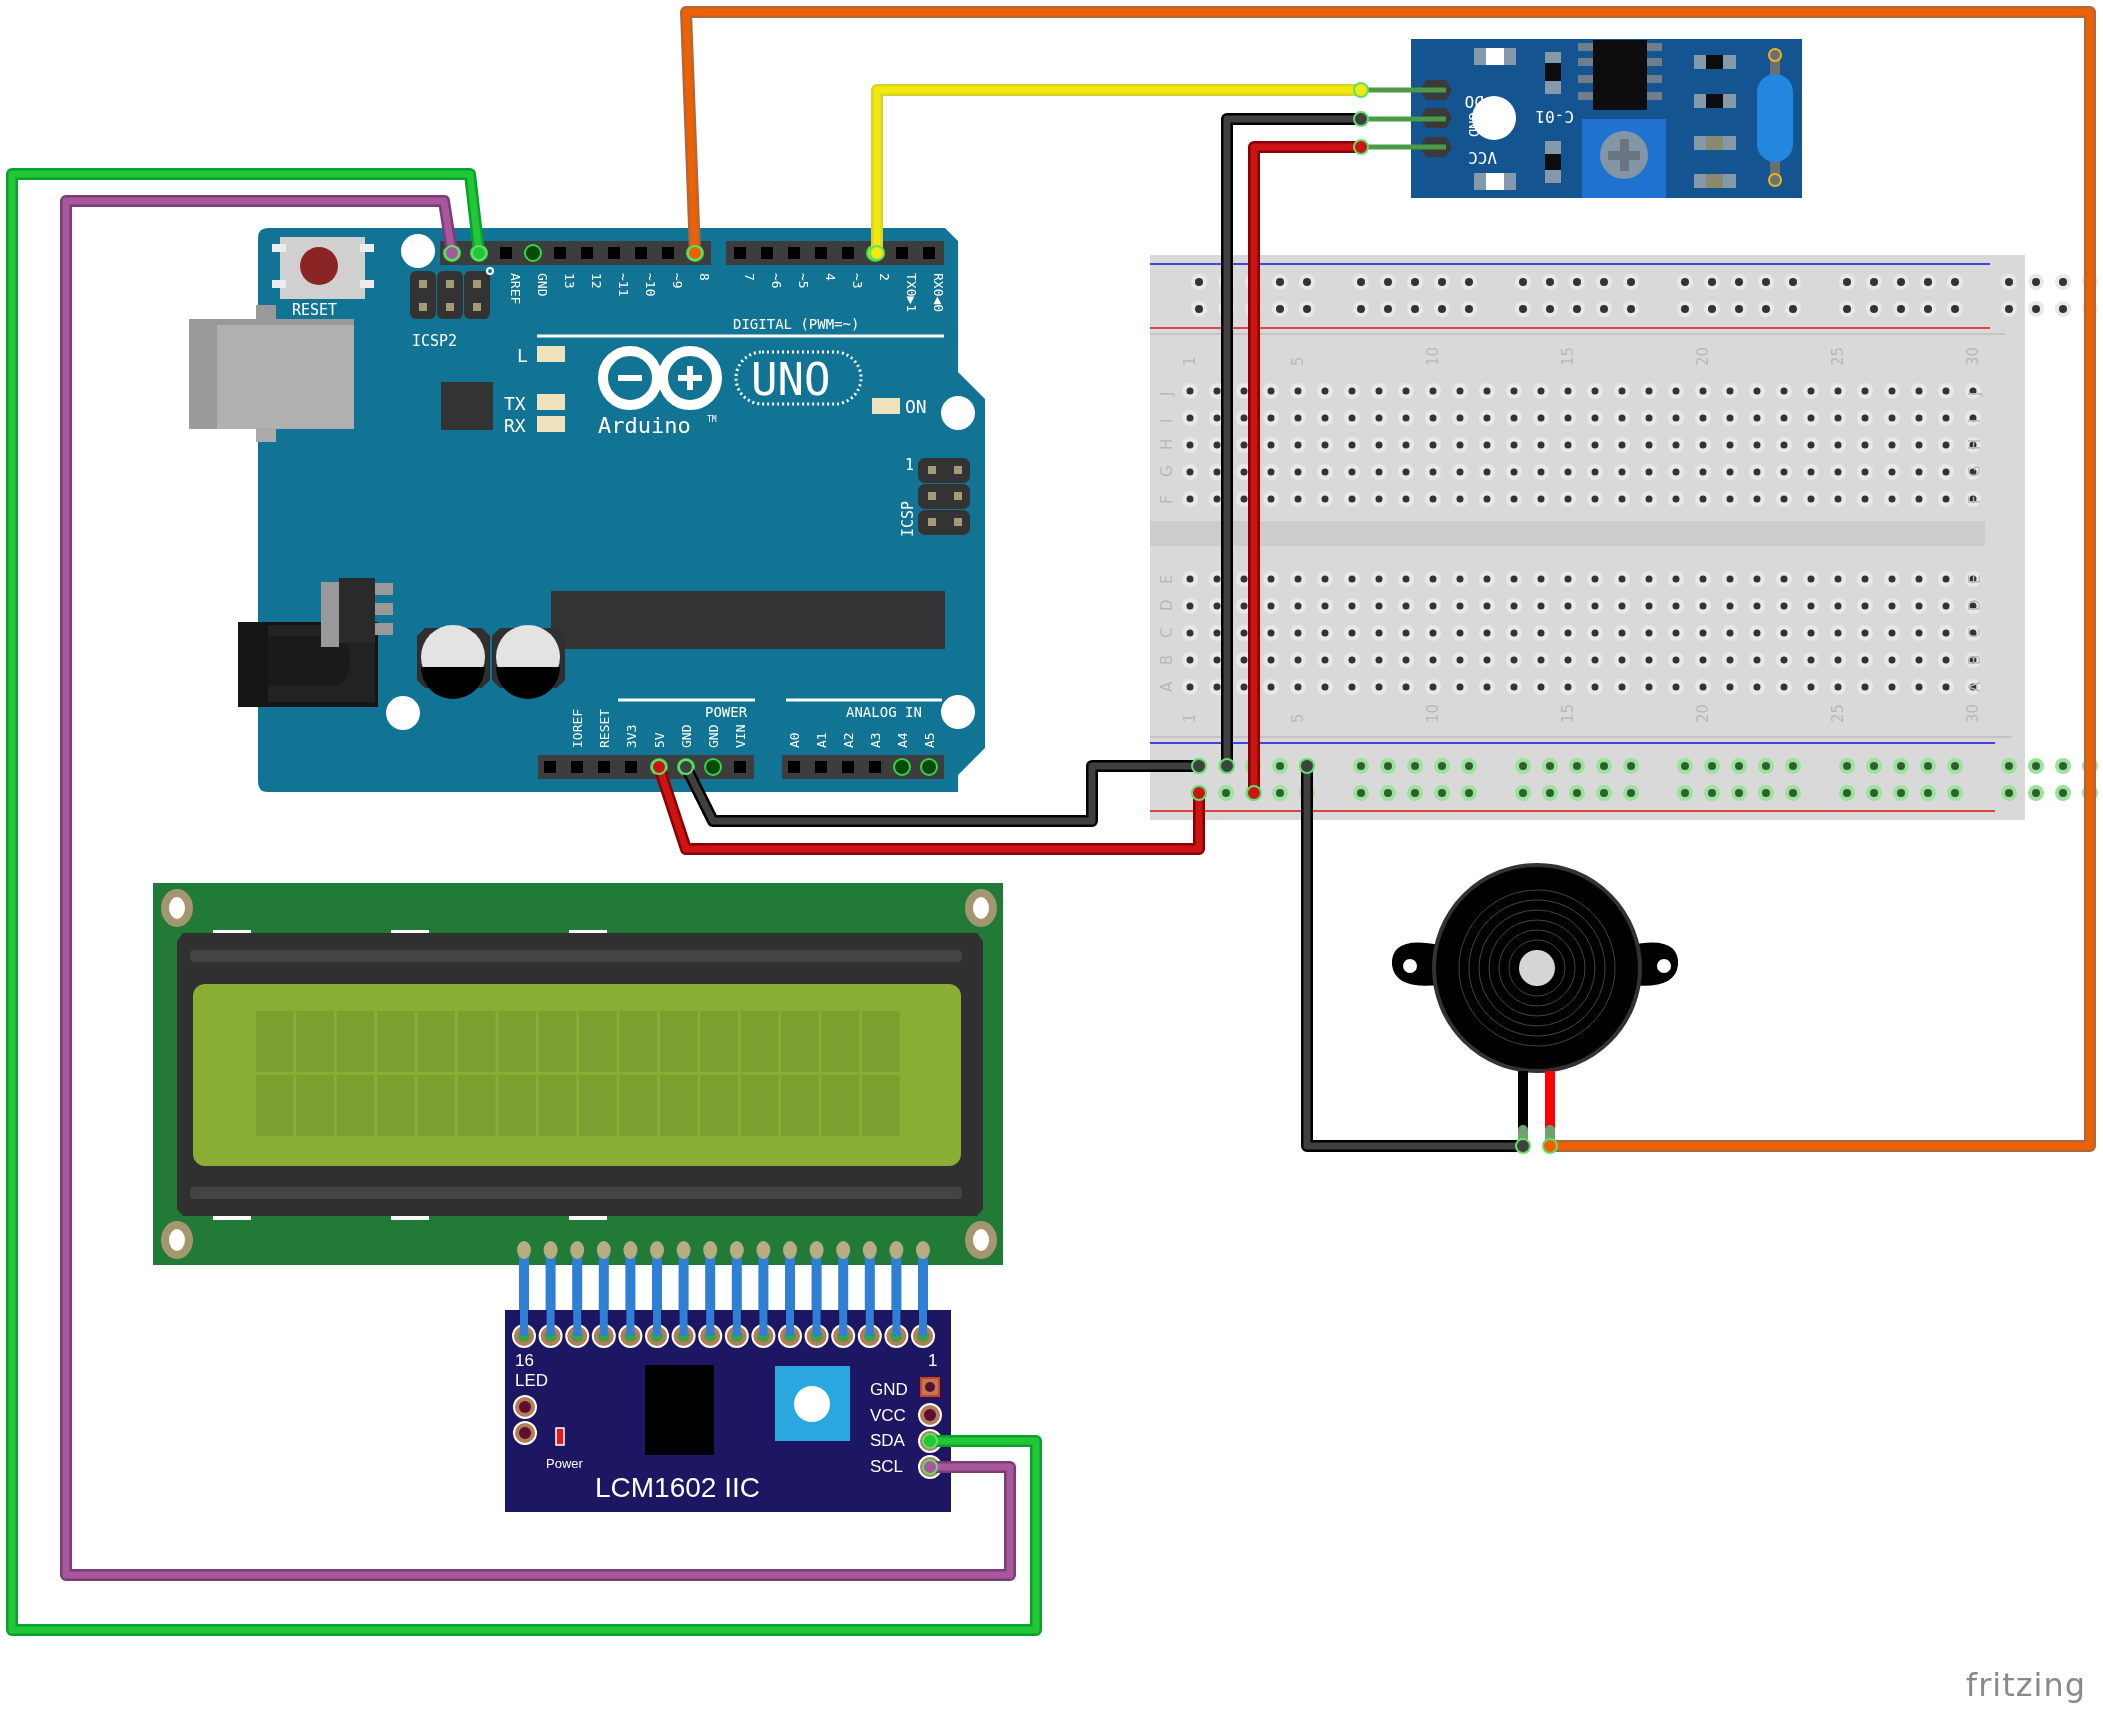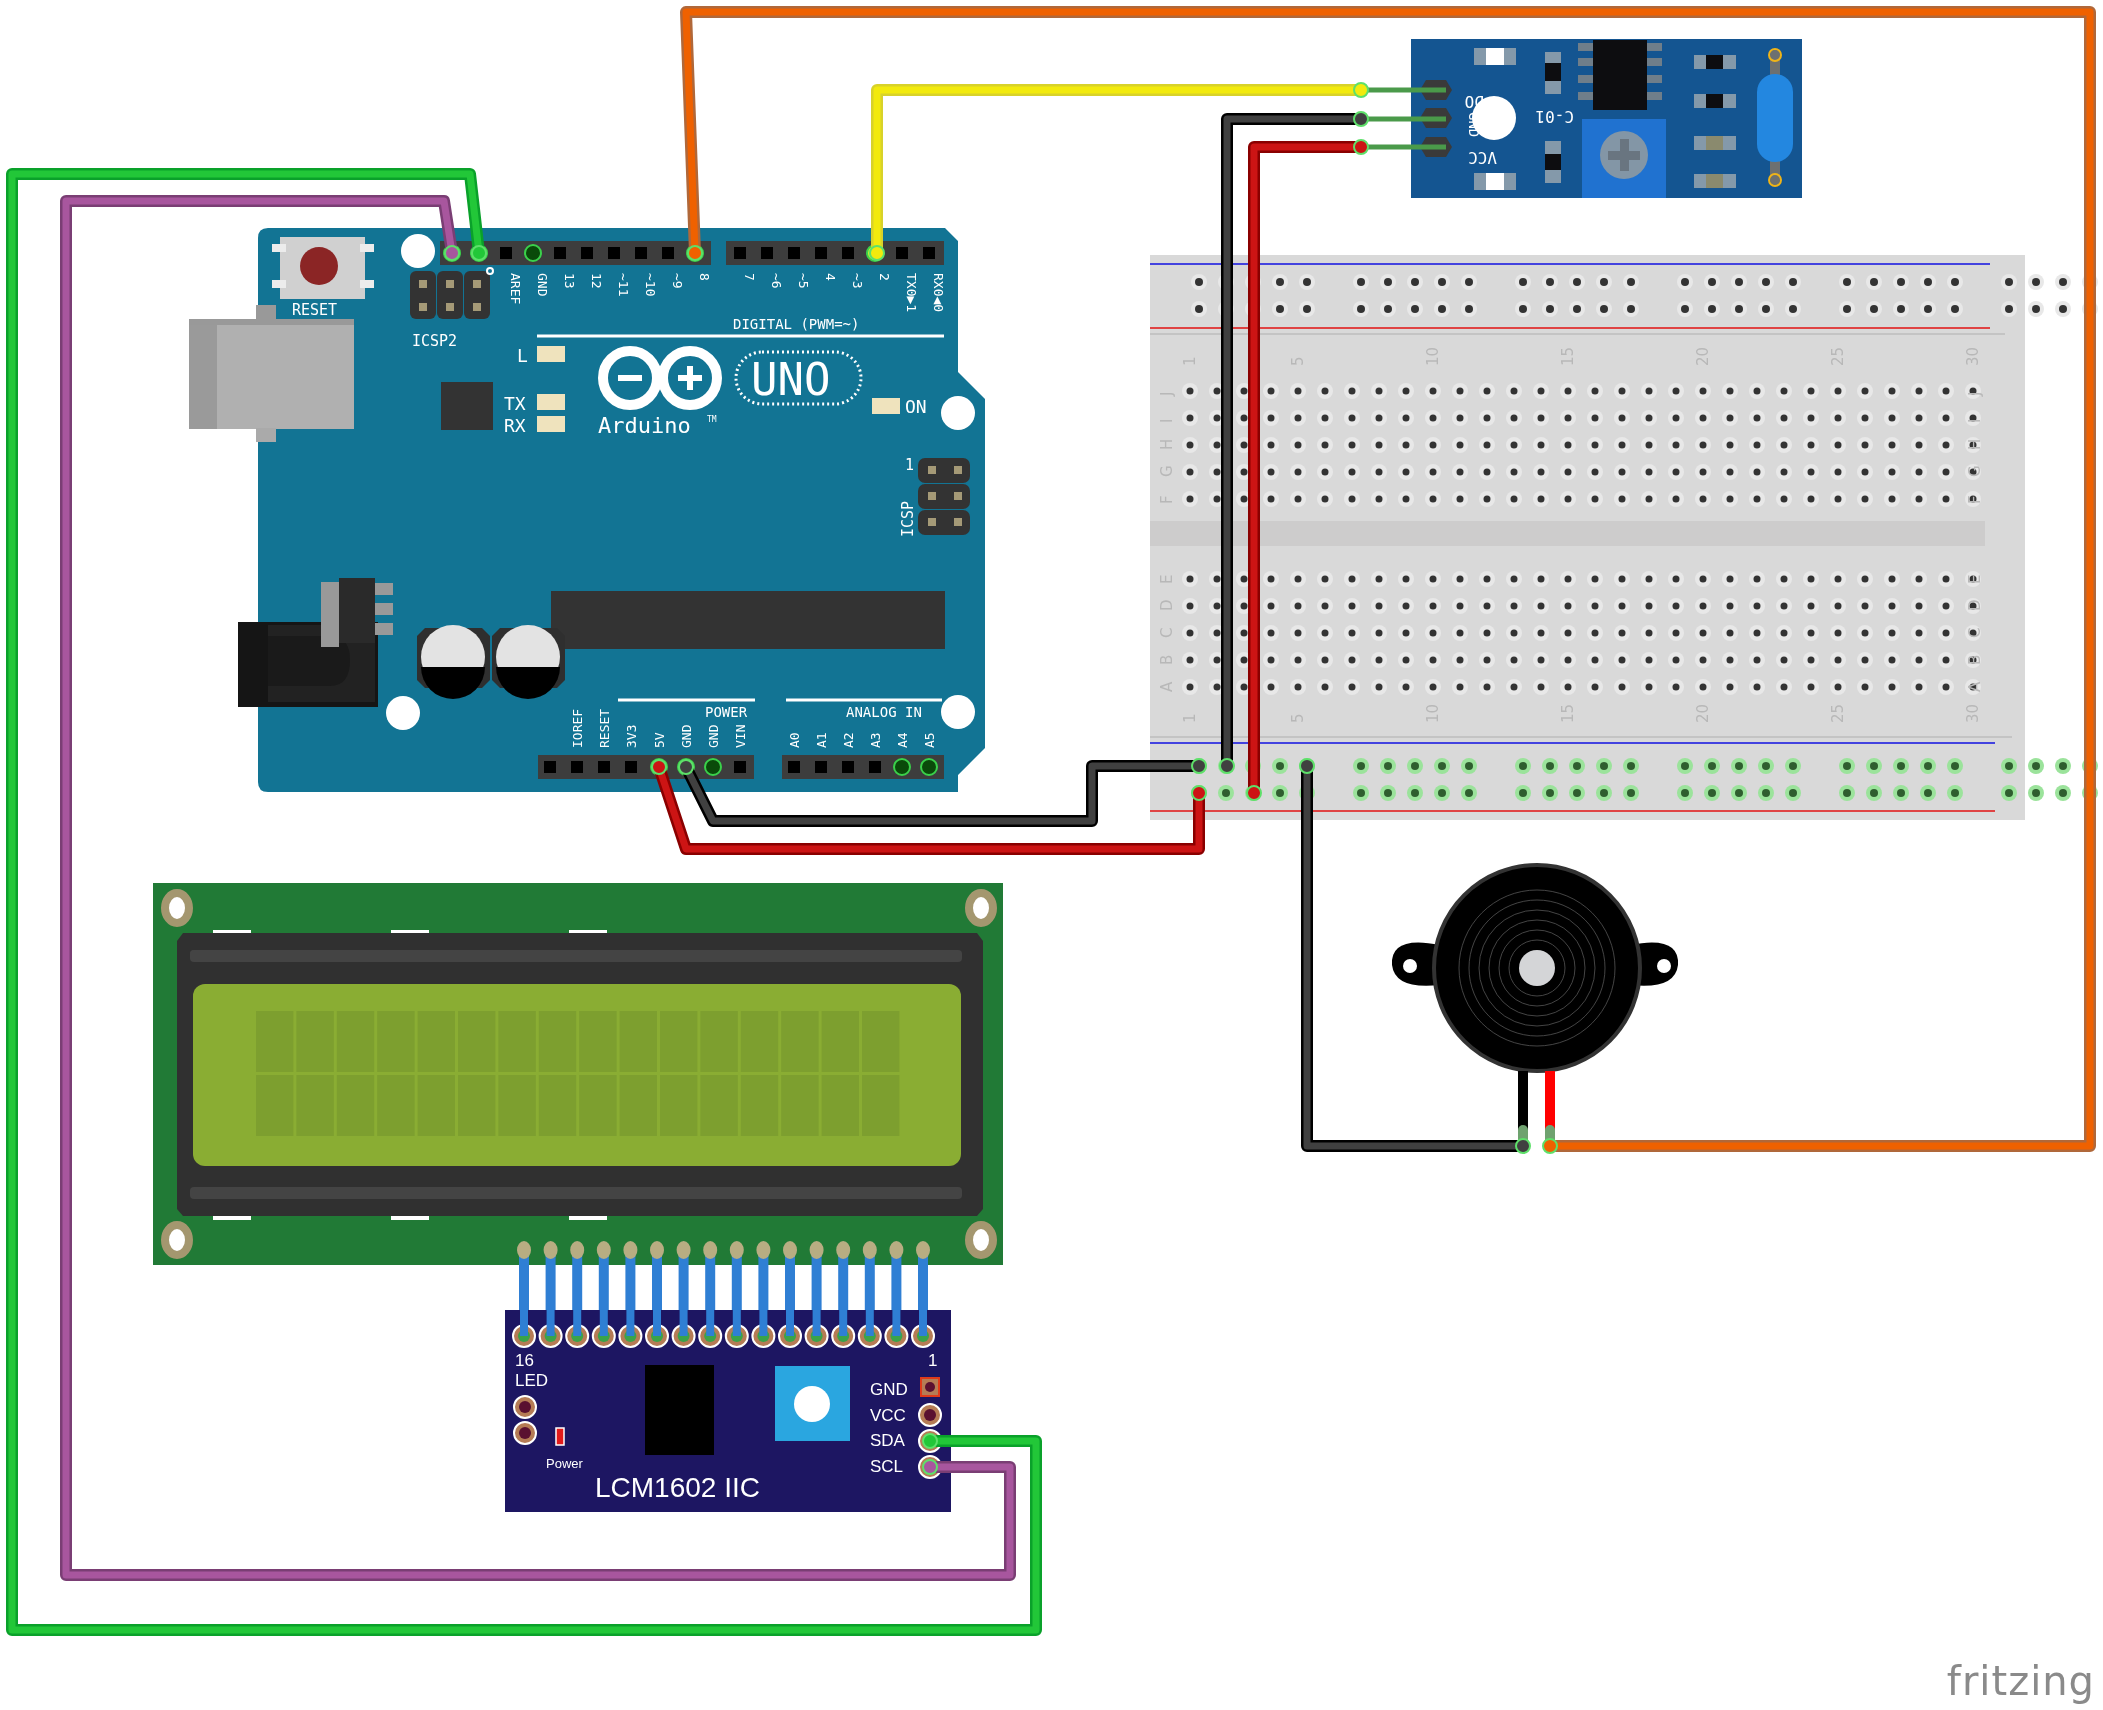--- a/index.html
+++ b/index.html
@@ -1,21 +1,21 @@
 <!DOCTYPE html>
 <html><head>
 <meta charset="utf-8">
 <style>
   html,body{margin:0;padding:0;background:#ffffff;}
   body{width:2103px;height:1710px;position:relative;overflow:hidden;font-family:"DejaVu Sans Mono",monospace;}
   #canvas{position:absolute;left:0;top:0;width:2103px;height:1710px;}
   .silk{fill:#ffffff;font-family:"DejaVu Sans Mono",monospace;}
   .bbnum{fill:#b8b8b8;font-family:"DejaVu Sans",sans-serif;font-size:15px;}
   .i2clabel{fill:#ffffff;font-family:"Liberation Sans",sans-serif;}
-  .logo{position:absolute;right:8px;bottom:6px;font-family:"DejaVu Sans",sans-serif;font-size:40px;color:#8a8a8a;letter-spacing:1px;}
+  .logo{position:absolute;right:17px;bottom:6px;font-family:"DejaVu Sans",sans-serif;font-size:32px;color:#8a8a8a;letter-spacing:1px;}
 </style>
 </head>
 <body>
 
 <svg id="canvas" xmlns="http://www.w3.org/2000/svg" width="2103" height="1710" viewBox="0 0 2103 1710">
 
   <g>
     <rect x="1150" y="255" width="875" height="565" fill="#d9d9d9"></rect>
     <line x1="1150" y1="264" x2="1990" y2="264" stroke="#1010e0" stroke-width="1.5"></line>
     <line x1="1150" y1="328" x2="1990" y2="328" stroke="#e01010" stroke-width="1.5"></line>

